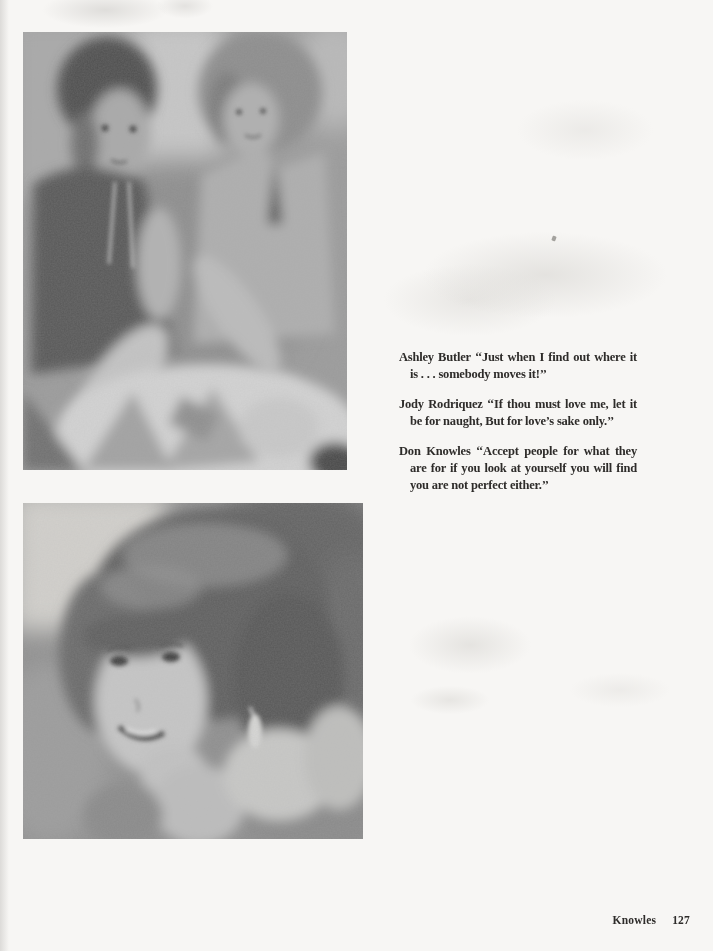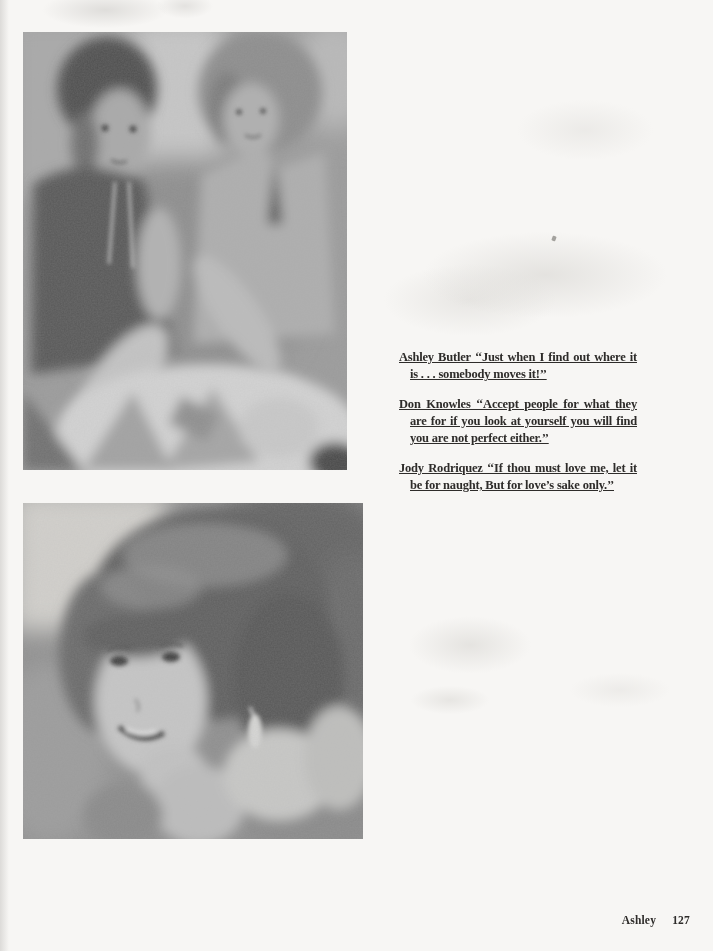--- a/index.html
+++ b/index.html
@@ -31,21 +31,20 @@
   .quote {
     margin: 0 0 13px 0;
     font-size: 12.5px;
     line-height: 17px;
     font-weight: bold;
     color: var(--ink, #2e2c2a);
     text-align: justify;
     padding-left: 11px;
     text-indent: -11px;
     letter-spacing: -0.2px;
-    text-decoration: underline;
   }
 
   .folio {
     position: absolute;
     top: 914px;
     right: 23px;
     font-weight: bold;
     font-size: 11.5px;
     color: var(--ink, #2e2c2a);
     letter-spacing: 0.2px;
@@ -191,23 +190,23 @@
         <line x1="227" y1="204" x2="231" y2="214" stroke="#d0d0d0" stroke-width="3"></line>
         <ellipse cx="232" cy="228" rx="7" ry="17" fill="#d6d6d4"></ellipse>
       </g>
 
       <rect width="340" height="336" filter="url(#p2g)"></rect>
     </svg>
   </figure>
 
   <section class="quotes">
     <p class="quote">Ashley Butler ‘‘Just when I find out where it is . . . somebody moves it!’’</p>
+    <p class="quote">Jody Rodriquez ‘‘If thou must love me, let it be for naught, But for love’s sake only.’’</p>
     <p class="quote">Don Knowles ‘‘Accept people for what they are for if you look at yourself you will find you are not perfect either.’’</p>
-    <p class="quote">Jody Rodriquez ‘‘If thou must love me, let it be for naught, But for love’s sake only.’’</p>
   </section>
 
   <div class="speck"></div>
 
   <footer class="folio">
-    <span>Ashley</span><span class="pageno">127</span>
+    <span>Knowles</span><span class="pageno">127</span>
   </footer>
 
 </div>
 
 </body></html>

